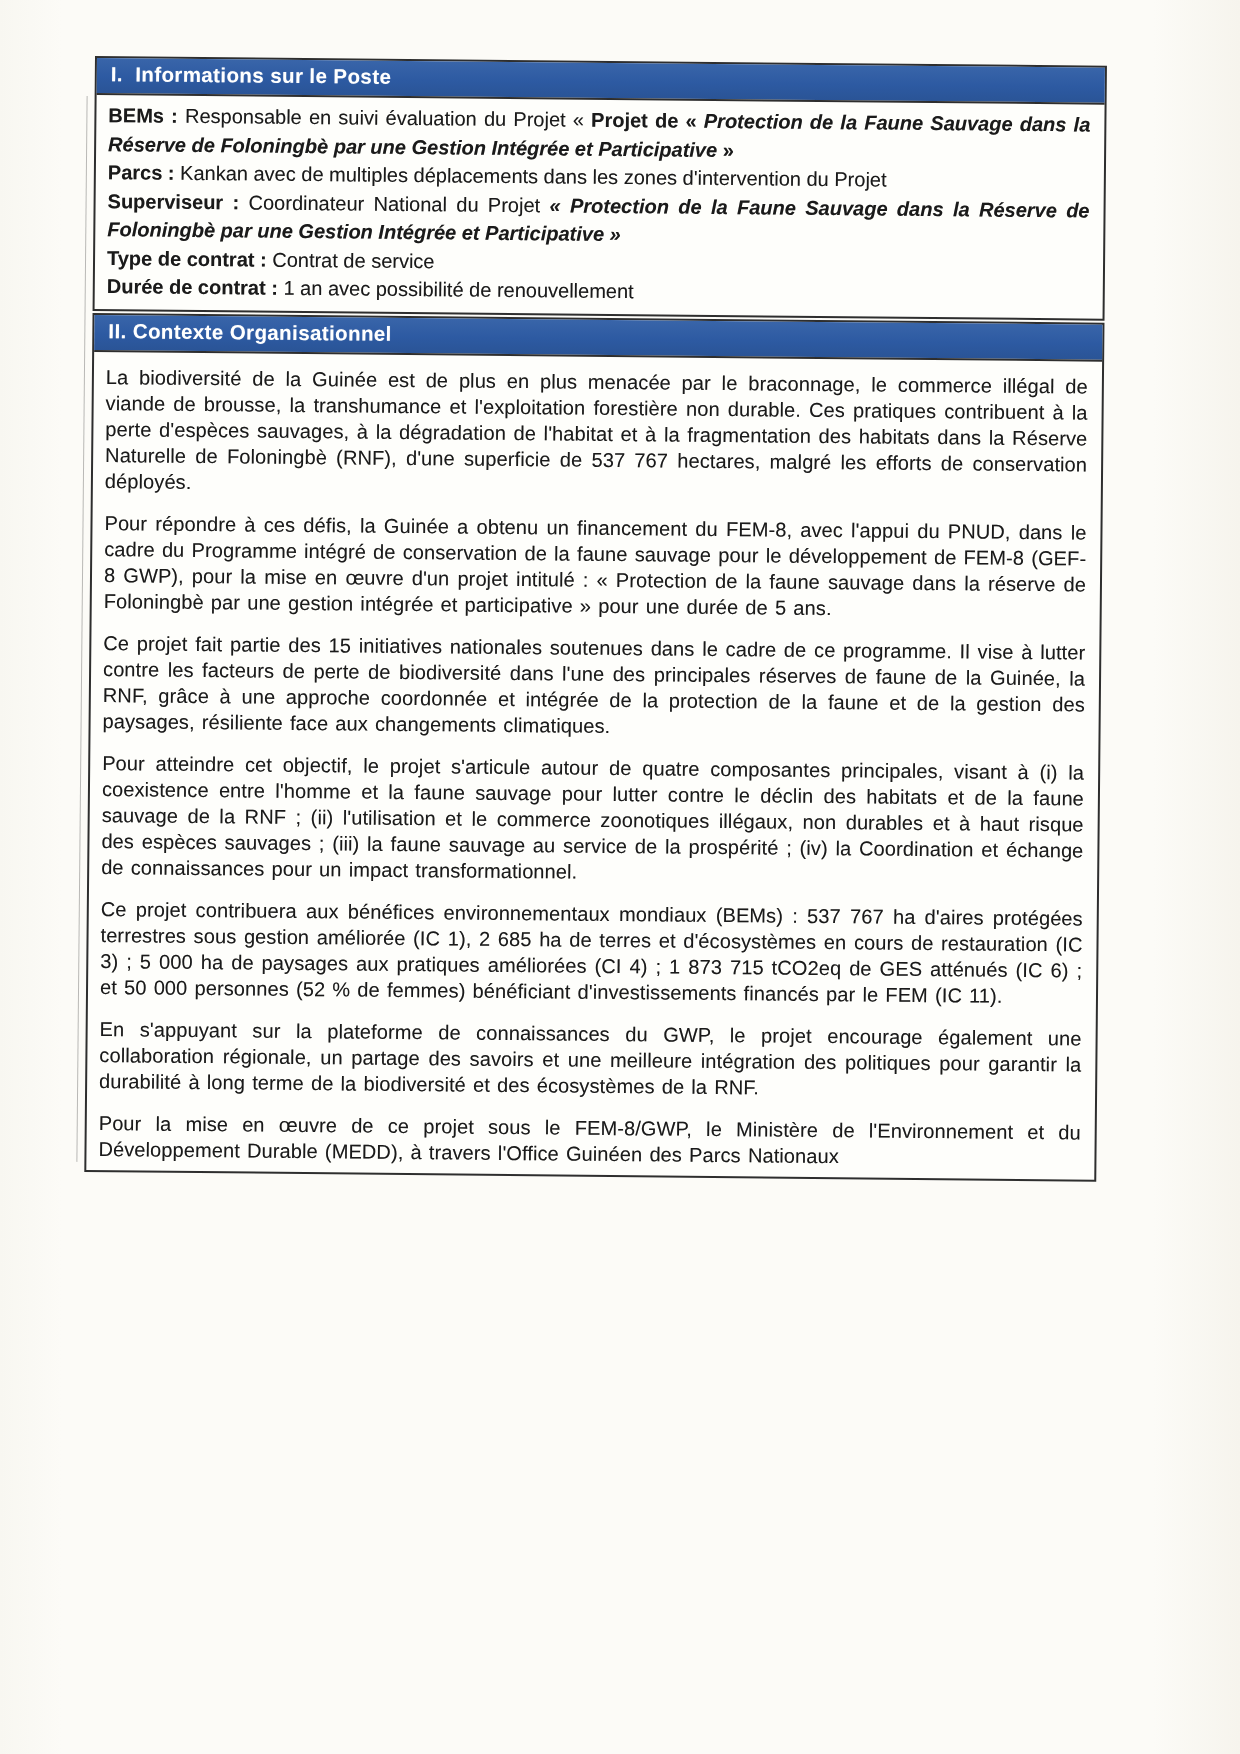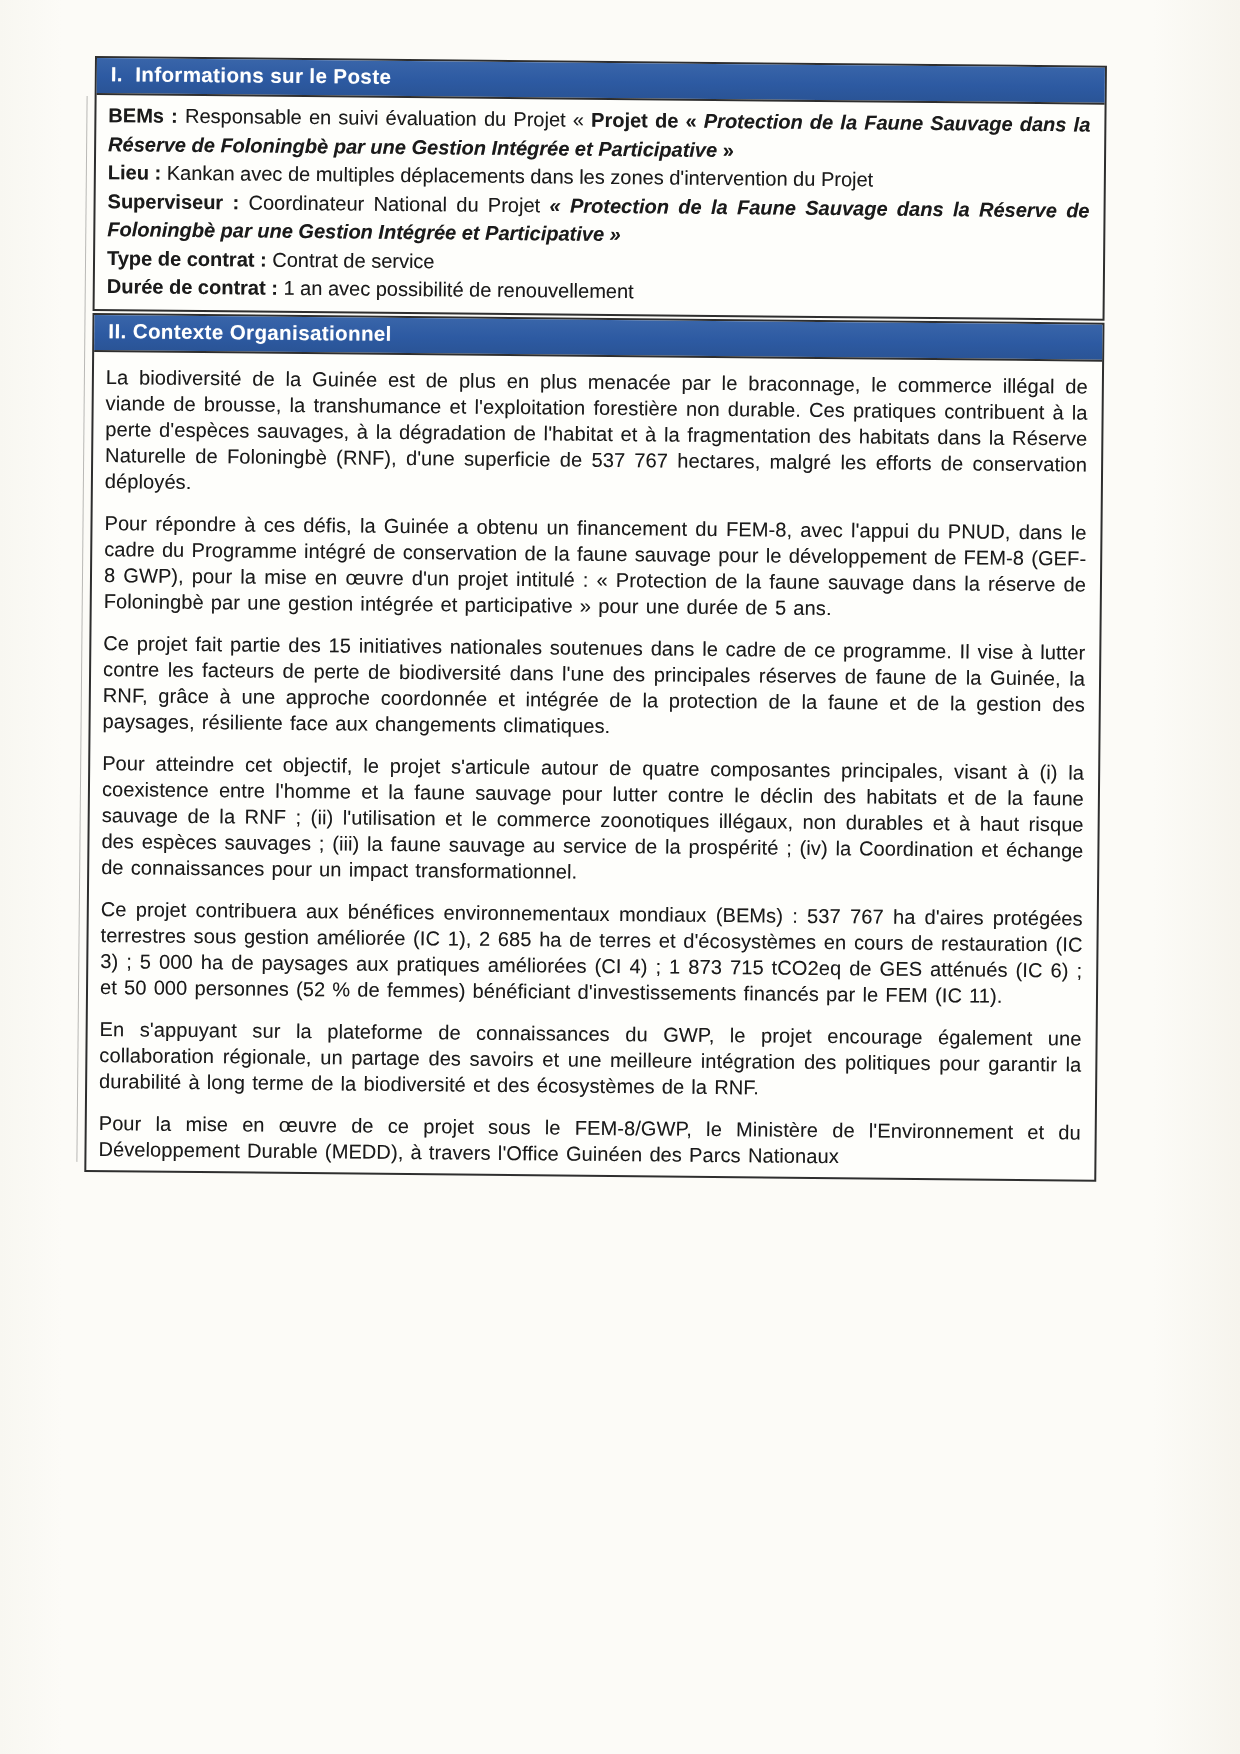--- a/index.html
+++ b/index.html
@@ -60,21 +60,21 @@
 
 <div class="page">
   <div class="doc">
 
     <section class="section">
       <div class="bar">
         <span>I.&nbsp; Informations sur le Poste</span>
       </div>
       <div class="box1">
         <p class="field"><span class="lbl">BEMs :</span><span> Responsable en suivi évaluation du Projet « </span><span class="b">Projet de « </span><span class="bi">Protection de la Faune Sauvage dans la Réserve de Foloningbè par une Gestion Intégrée et Participative</span><span class="b"> »</span></p>
-        <p class="field"><span class="lbl">Lieu :</span><span> Kankan avec de multiples déplacements dans les zones d'intervention du Projet</span></p>
+        <p class="field"><span class="lbl">Parcs :</span><span> Kankan avec de multiples déplacements dans les zones d'intervention du Projet</span></p>
         <p class="field"><span class="lbl">Superviseur :</span><span> Coordinateur National du Projet </span><span class="bi">« Protection de la Faune Sauvage dans la Réserve de Foloningbè par une Gestion Intégrée et Participative »</span></p>
         <p class="field"><span class="lbl">Type de contrat :</span><span> Contrat de service</span></p>
         <p class="field"><span class="lbl">Durée de contrat :</span><span> 1 an avec possibilité de renouvellement</span></p>
       </div>
     </section>
 
     <section class="section">
       <div class="bar">
         <span>II. Contexte Organisationnel</span>
       </div>

